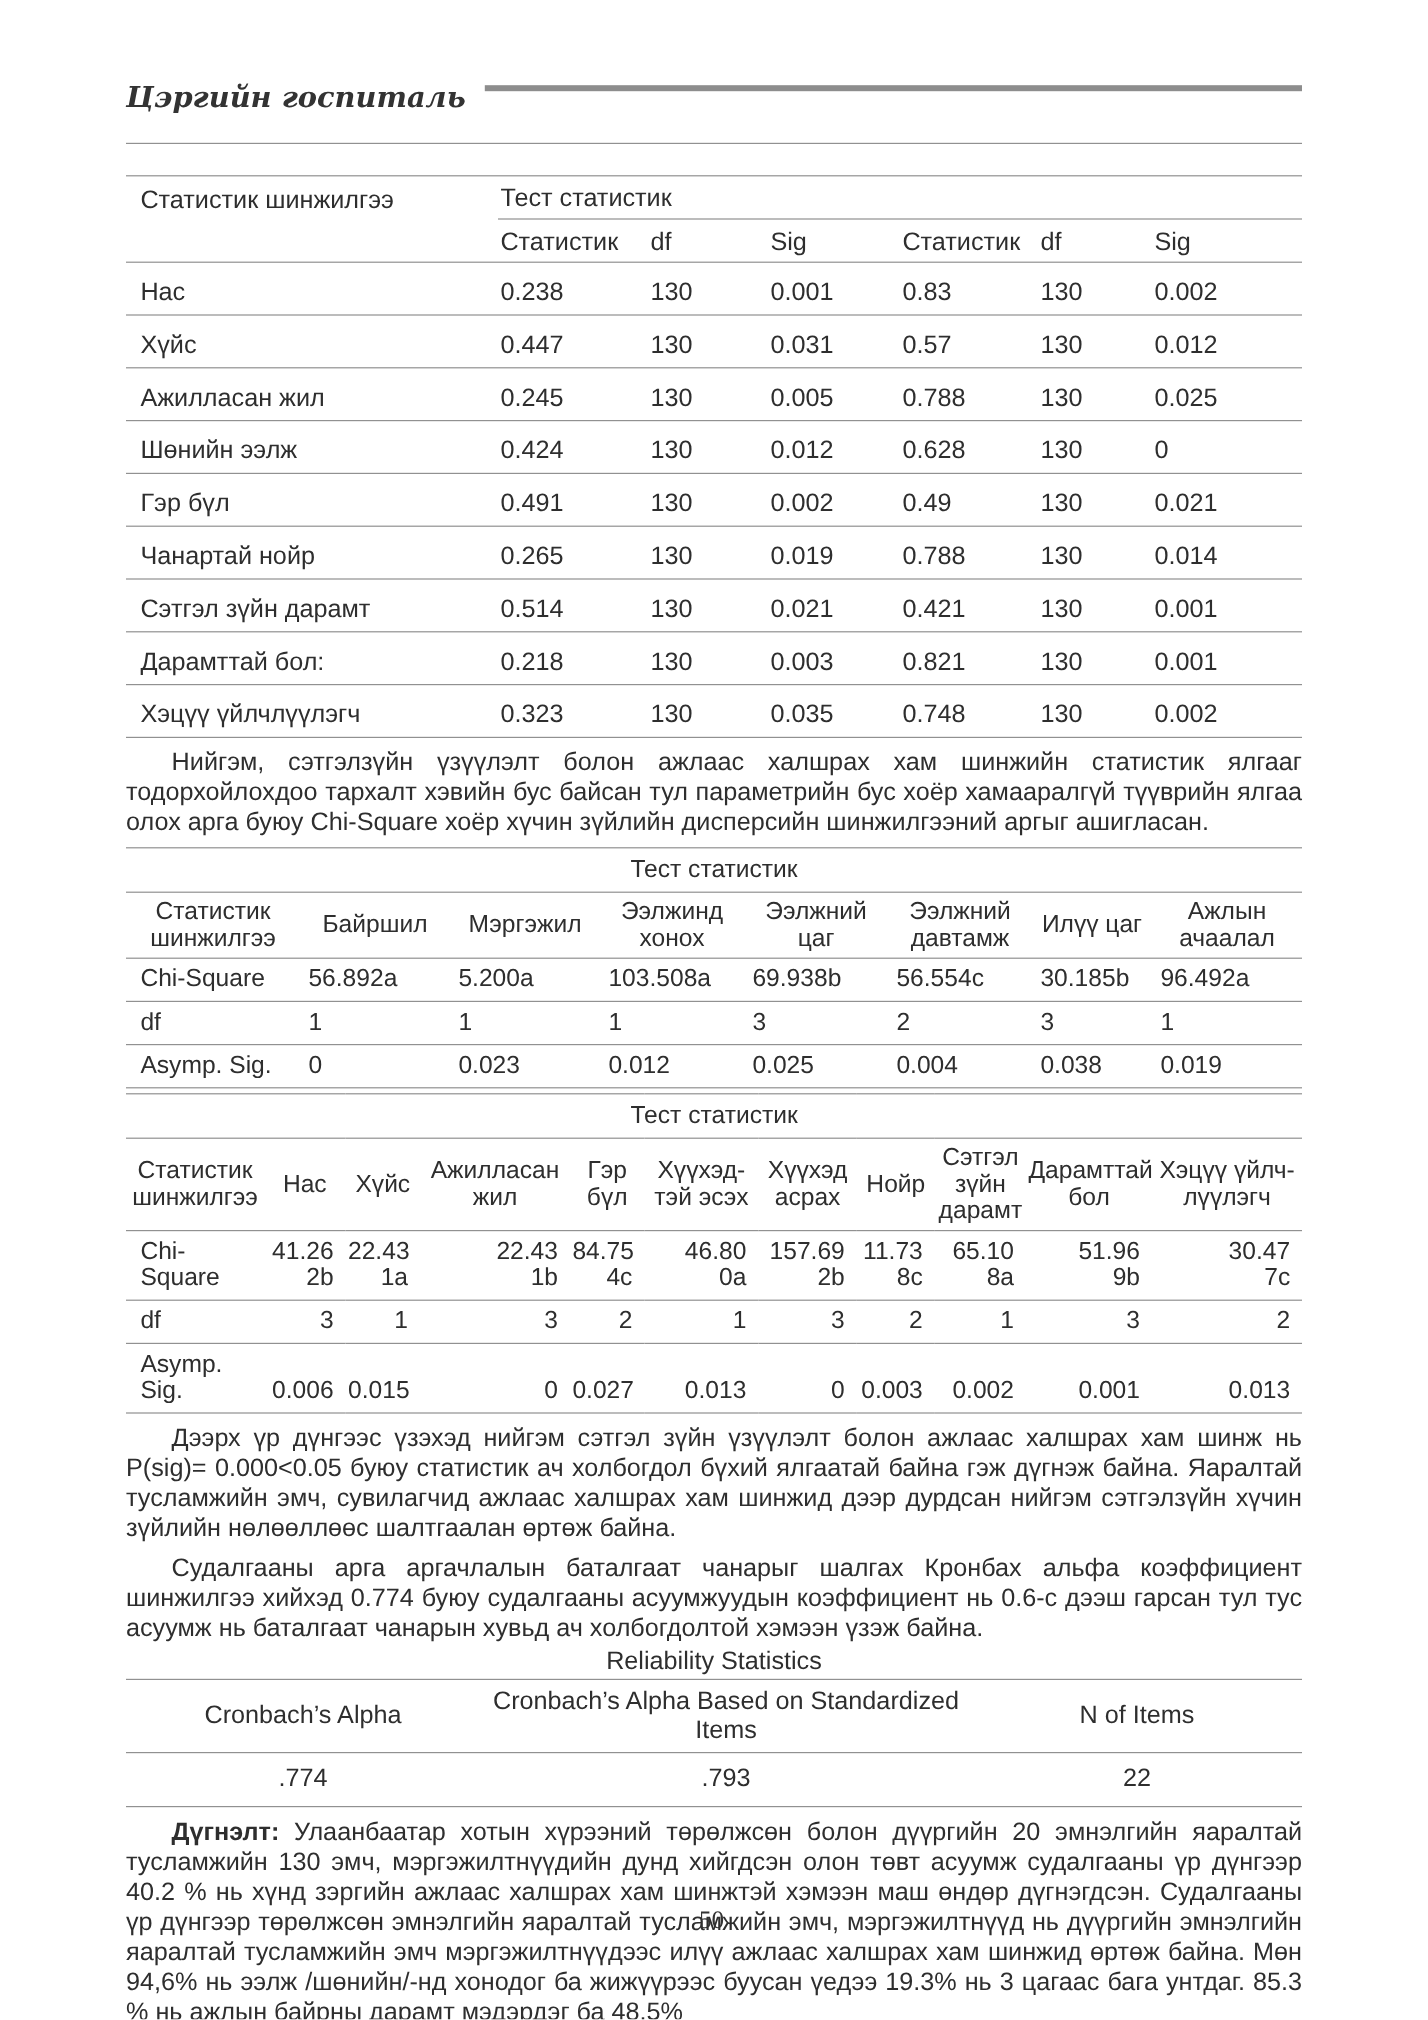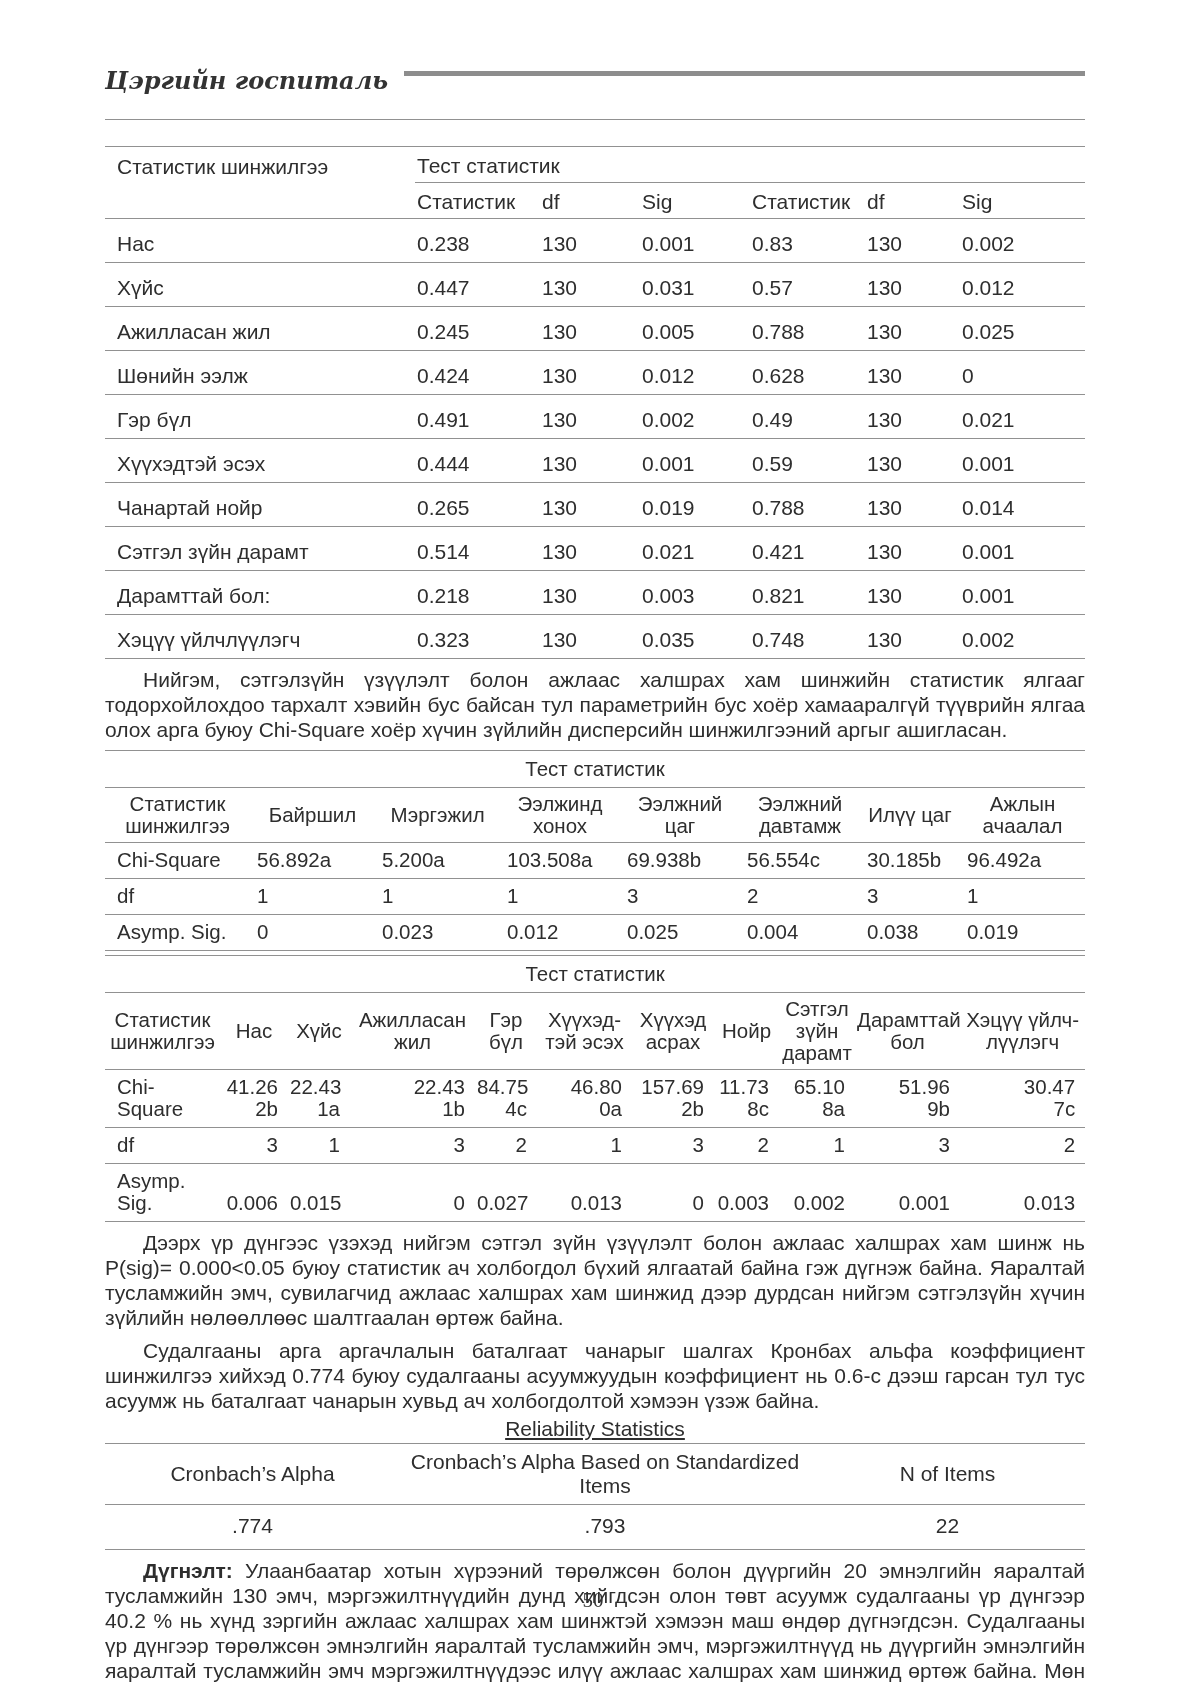--- a/index.html
+++ b/index.html
@@ -72,21 +72,21 @@
     text-align:center; padding:9px 4px 11px 4px;
     border-bottom:1.5px solid #919191;
   }
 
   
   .para {
     margin:8px 0 0 0;
     font-size:21px; line-height:25px;
     text-align:justify; text-indent:38px;
   }
-  .rel-title { text-align:center; font-size:21px; line-height:25px; margin-top:3px;text-decoration:underline; }
+  .rel-title { text-align:center; font-size:21px; line-height:25px; margin-top:3px; }
   .concl b { font-weight:bold; }
 
   .pageno {
     position:absolute; left:0; right:4px; top:1588px;
     text-align:center;
     font-family:"Liberation Serif", serif;
     font-size:21px; color:#333;
   }
 </style>
 </head>
@@ -164,29 +164,20 @@
           <td>0</td>
         </tr>
         <tr>
           <th>Гэр бүл</th>
           <td>0.491</td>
           <td>130</td>
           <td>0.002</td>
           <td>0.49</td>
           <td>130</td>
           <td>0.021</td>
-        </tr>
-        <tr>
-          <th>Хүүхэдтэй эсэх</th>
-          <td>0.444</td>
-          <td>130</td>
-          <td>0.001</td>
-          <td>0.59</td>
-          <td>130</td>
-          <td>0.001</td>
         </tr>
         <tr>
           <th>Чанартай нойр</th>
           <td>0.265</td>
           <td>130</td>
           <td>0.019</td>
           <td>0.788</td>
           <td>130</td>
           <td>0.014</td>
         </tr>

